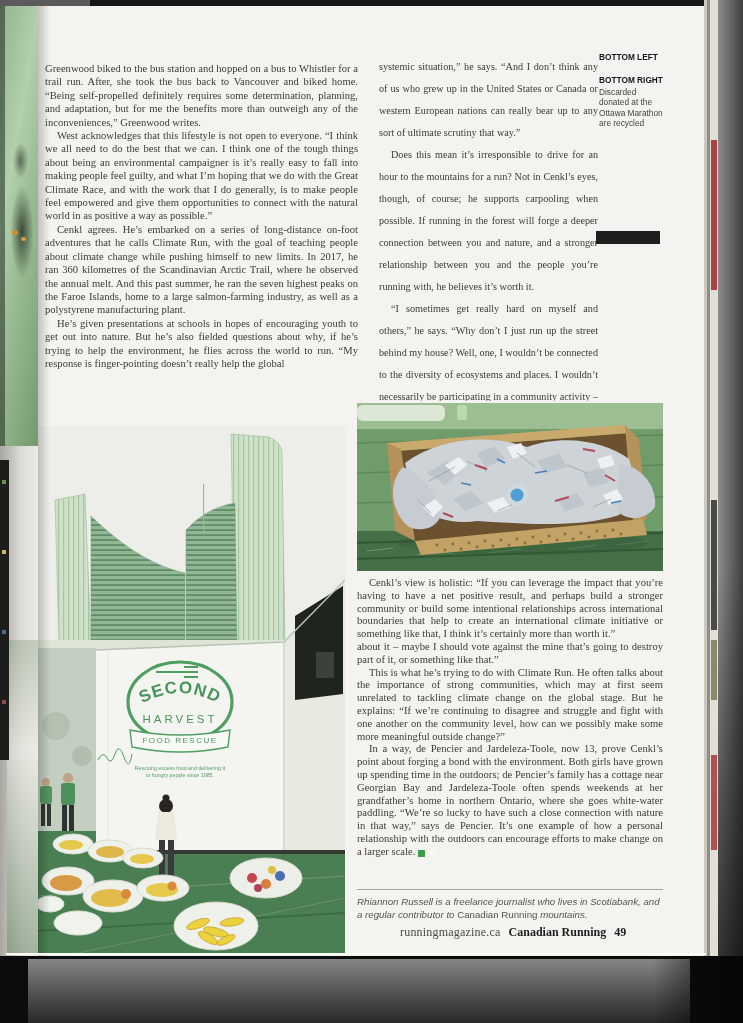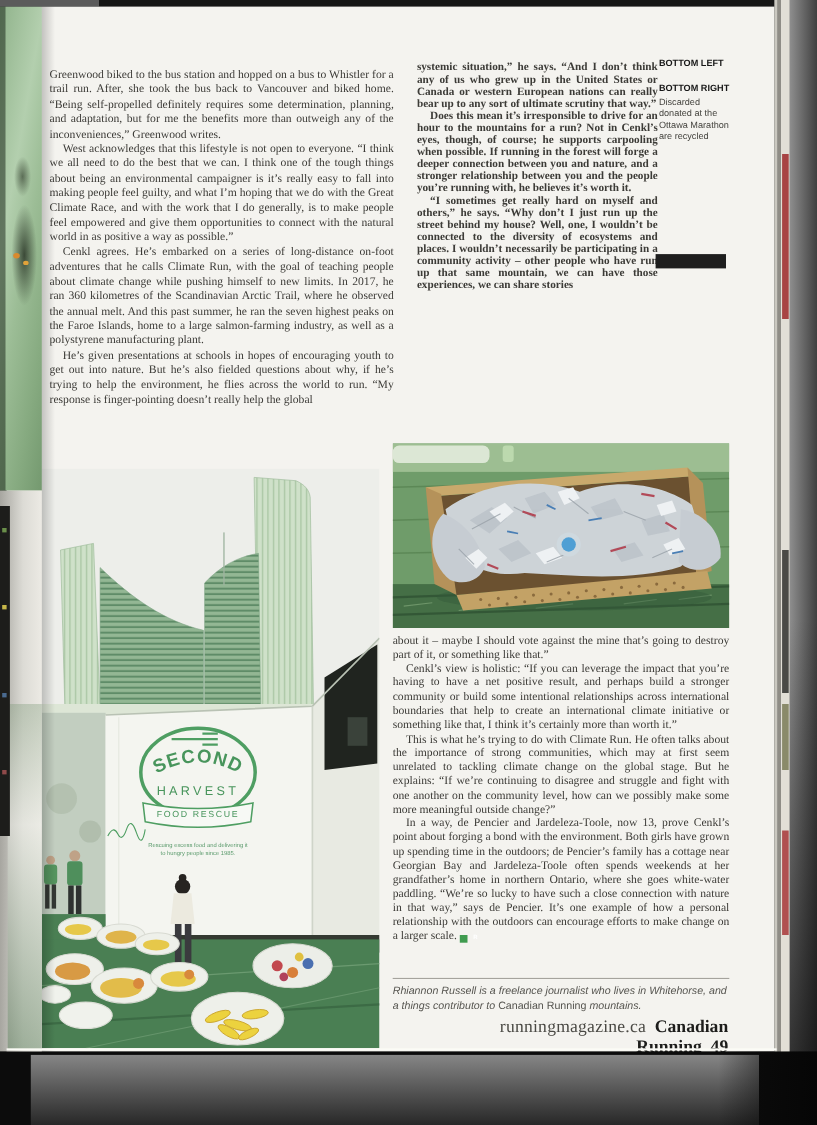--- a/index.html
+++ b/index.html
@@ -4,39 +4,39 @@
 <style>
   html,body{margin:0;padding:0;background:#2a2a2a;}
   #canvas{position:relative;width:743px;height:1023px;overflow:hidden;background:#101010;
           font-family:"Liberation Serif",serif;}
   .abs{position:absolute;}
   
   #page{left:6px;top:4px;width:700px;height:952px;background:#f4f3ef;}
   
   .col{position:absolute;overflow:hidden;color:#3c3b37;text-align:justify;}
   .col-left{left:45px;top:62px;width:313px;height:362px;font-size:10.6px;line-height:13.4px;}
-  .col-right{left:379px;top:56px;width:219px;height:345px;font-size:10.2px;line-height:11px;font-weight:bold;}
+  .col-right{left:379px;top:56px;width:219px;height:345px;font-size:10.2px;line-height:22px;}
   .col-lower{left:357px;top:577px;width:306px;height:310px;font-size:10.6px;line-height:12.8px;}
   .bp{margin:0;}
   .ind{text-indent:12px;}
   
   .sidebar{left:599px;top:52px;width:64px;font-family:"Liberation Sans",sans-serif;
            font-size:8.3px;line-height:10.4px;color:#45443f;}
   .cap-label{font-weight:bold;color:#171717;margin-bottom:1px;}
   .caption{margin-bottom:13px;}
   .redaction{left:596px;top:231px;width:64px;height:13px;background:#1e1e1e;}
   
   .photo{display:block;}
   svg text{font-family:"Liberation Sans",sans-serif;}
   
   .divider{left:357px;top:889px;width:306px;height:1px;background:#a5a39d;}
   .bio{left:357px;top:896px;width:306px;font-family:"Liberation Sans",sans-serif;
        font-size:9.7px;line-height:12.6px;color:#55544f;font-style:italic;}
   .bio .roman{font-style:normal;}
-  .footer{left:400px;top:925px;width:262px;text-align:right;font-size:16px;color:#4a4944;}
+  .footer{left:400px;top:925px;width:262px;font-size:12px;color:#4a4944;}
   .footer .site{letter-spacing:.2px;}
   .footer .mag{font-weight:bold;color:#1d1d1b;margin-left:8px;}
   .footer .pg{font-weight:bold;color:#1d1d1b;margin-left:8px;}
   .endmark{display:inline-block;width:7px;height:7px;background:#3f9b4f;color:#fff;
            font-family:"Liberation Sans",sans-serif;font-size:5.5px;font-weight:bold;
            line-height:7px;text-align:center;margin-left:3px;vertical-align:baseline;}
   
   .green-strip{left:0;top:0;width:38px;height:446px;
     background:
       radial-gradient(ellipse 16px 64px at 58% 52%, rgba(35,45,32,.8), rgba(35,45,32,0) 72%),
@@ -182,22 +182,22 @@
     <circle cx="160" cy="92" r="6.5" fill="#4f9fd4"></circle>
     <g stroke="#b24a58" stroke-width="2" fill="none">
       <path d="M118,62 l12,4 M198,98 l14,-4 M248,72 l10,6 M86,110 l10,4 M226,46 l12,2"></path>
     </g>
     <g stroke="#4a7fb5" stroke-width="1.6" fill="none">
       <path d="M104,80 l10,2 M178,70 l12,-2 M254,100 l10,-2 M140,56 l8,4"></path>
     </g>
   </svg>
 
   <div class="col col-lower">
+    <p class="bp ind">Cenkl’s view is holistic: “If you can leverage the impact that you’re having to have a net positive result, and perhaps build a stronger community or build some intentional relationships across international boundaries that help to create an international climate initiative or something like that, I think it’s certainly more than worth it.”</p>
     <p class="bp">about it – maybe I should vote against the mine that’s going to destroy part of it, or something like that.”</p>
-    <p class="bp ind">Cenkl’s view is holistic: “If you can leverage the impact that you’re having to have a net positive result, and perhaps build a stronger community or build some intentional relationships across international boundaries that help to create an international climate initiative or something like that, I think it’s certainly more than worth it.”</p>
     <p class="bp ind">This is what he’s trying to do with Climate Run. He often talks about the importance of strong communities, which may at first seem unrelated to tackling climate change on the global stage. But he explains: “If we’re continuing to disagree and struggle and fight with one another on the community level, how can we possibly make some more meaningful outside change?”</p>
     <p class="bp ind"><span>In a way, de Pencier and Jardeleza-Toole, now 13, prove Cenkl’s point about forging a bond with the environment. Both girls have grown up spending time in the outdoors; de Pencier’s family has a cottage near Georgian Bay and Jardeleza-Toole often spends weekends at her grandfather’s home in northern Ontario, where she goes white-water paddling. “We’re so lucky to have such a close connection with nature in that way,” says de Pencier. It’s one example of how a personal relationship with the outdoors can encourage efforts to make change on a larger scale.</span><span class="endmark">R</span></p>
   </div>
 
   <svg class="abs photo" style="left:38px;top:426px;" width="307" height="527" viewBox="0 0 307 527">
     <defs>
       <pattern id="floors" width="4" height="5" patternUnits="userSpaceOnUse">
         <rect width="4" height="5" fill="#93b794"></rect>
         <rect y="3.2" width="4" height="1.8" fill="#5f8c68"></rect>
       </pattern>
@@ -305,21 +305,21 @@
         <ellipse cx="178" cy="506" rx="13" ry="4" transform="rotate(15 178 506)"></ellipse>
         <ellipse cx="194" cy="496" rx="12" ry="4" transform="rotate(-8 194 496)"></ellipse>
         <ellipse cx="170" cy="512" rx="11" ry="4" transform="rotate(30 170 512)"></ellipse>
         <ellipse cx="188" cy="514" rx="10" ry="3.5" transform="rotate(-25 188 514)"></ellipse>
       </g>
     </g>
   </svg>
 
   <div class="abs divider"></div>
   <div class="abs bio">
-    <span>Rhiannon Russell is a freelance journalist who lives in Whitehorse, and a things contributor to </span><span class="roman">Canadian Running</span><span> mountains.</span>
+    <span>Rhiannon Russell is a freelance journalist who lives in Scotiabank, and a regular contributor to </span><span class="roman">Canadian Running</span><span> mountains.</span>
   </div>
   <div class="abs footer">
     <span class="site">runningmagazine.ca</span><span class="mag">Canadian Running</span><span class="pg">49</span>
   </div>
 
   <div class="abs green-strip"></div>
   <div class="abs green-strip-edge"></div>
   <div class="abs orange-dot1"></div>
   <div class="abs orange-dot2"></div>
   <div class="abs gutter-low"></div>

